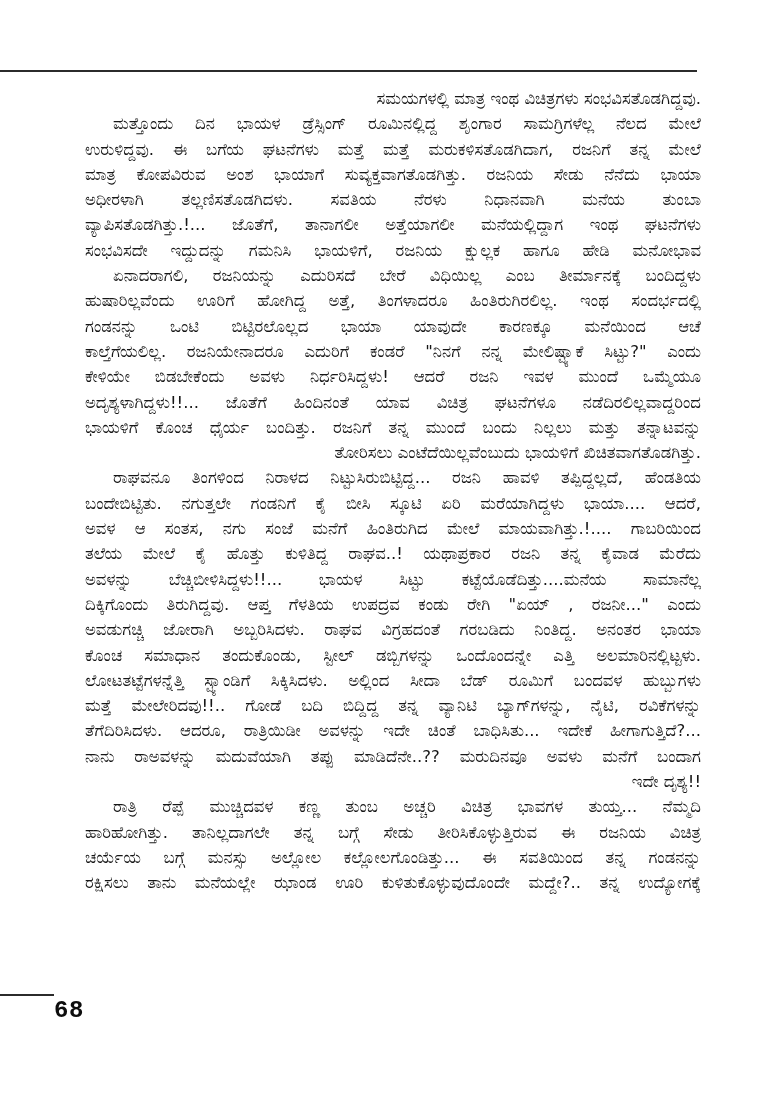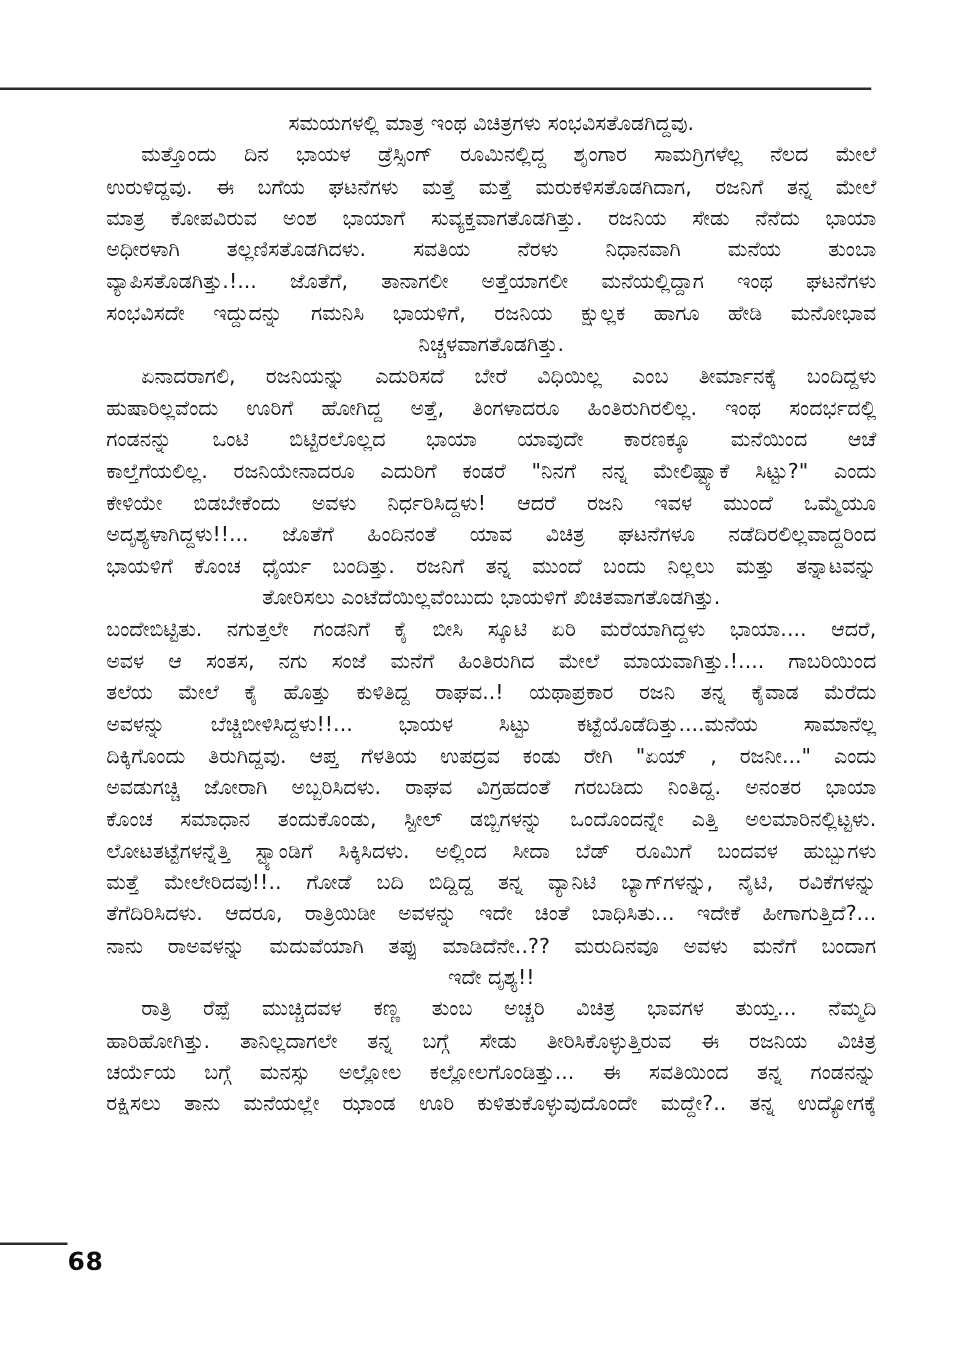--- a/index.html
+++ b/index.html
@@ -29,21 +29,21 @@
     left: 85px;
     top: 86px;
     width: 616px;
     font-size: 16.5px;
     line-height: 25.3px;
     color: #161616;
   }
   .para { margin: 0; padding: 0; }
   .line {
     min-height: 25.3px;
-    text-align: center;
+    text-align: right;
     white-space: normal;
   }
   .line.just {
     text-align: justify;
     text-align-last: justify;
   }
   .line.indent {
     text-indent: 28px;
   }
   .footer {
@@ -57,56 +57,57 @@
     left: 0;
     top: 0;
     width: 54px;
     height: 2px;
     background: #2b2b2b;
   }
   .page-number {
     position: absolute;
     left: 54px;
     top: 3px;
-    font-size: 20px;
+    font-size: 24px;
     font-weight: bold;
     color: #0d0d0d;
     letter-spacing: 0.5px;
+    font-family: Liberation Mono, monospace;
   }
 </style>
 </head>
 <body>
 
 <div class="page">
   <div class="top-rule"></div>
 
   <main class="text-block" id="text-block">
       <div class="para">
         <div class="line">ಸಮಯಗಳಲ್ಲಿ ಮಾತ್ರ ಇಂಥ ವಿಚಿತ್ರಗಳು ಸಂಭವಿಸತೊಡಗಿದ್ದವು.</div>
       </div>
       <div class="para">
         <div class="line just indent">ಮತ್ತೊಂದು ದಿನ ಭಾಯಳ ಡ್ರೆಸ್ಸಿಂಗ್ ರೂಮಿನಲ್ಲಿದ್ದ ಶೃಂಗಾರ ಸಾಮಗ್ರಿಗಳೆಲ್ಲ ನೆಲದ ಮೇಲೆ</div>
         <div class="line just">ಉರುಳಿದ್ದವು. ಈ ಬಗೆಯ ಘಟನೆಗಳು ಮತ್ತೆ ಮತ್ತೆ ಮರುಕಳಿಸತೊಡಗಿದಾಗ, ರಜನಿಗೆ ತನ್ನ ಮೇಲೆ</div>
         <div class="line just">ಮಾತ್ರ ಕೋಪವಿರುವ ಅಂಶ ಭಾಯಾಗೆ ಸುವ್ಯಕ್ತವಾಗತೊಡಗಿತ್ತು. ರಜನಿಯ ಸೇಡು ನೆನೆದು ಭಾಯಾ</div>
         <div class="line just">ಅಧೀರಳಾಗಿ ತಲ್ಲಣಿಸತೊಡಗಿದಳು. ಸವತಿಯ ನೆರಳು ನಿಧಾನವಾಗಿ ಮನೆಯ ತುಂಬಾ</div>
         <div class="line just">ವ್ಯಾಪಿಸತೊಡಗಿತ್ತು.!... ಜೊತೆಗೆ, ತಾನಾಗಲೀ ಅತ್ತೆಯಾಗಲೀ ಮನೆಯಲ್ಲಿದ್ದಾಗ ಇಂಥ ಘಟನೆಗಳು</div>
         <div class="line just">ಸಂಭವಿಸದೇ ಇದ್ದುದನ್ನು ಗಮನಿಸಿ ಭಾಯಳಿಗೆ, ರಜನಿಯ ಕ್ಷುಲ್ಲಕ ಹಾಗೂ ಹೇಡಿ ಮನೋಭಾವ</div>
-        <div class="line">ನಿಚ್ಚಳವಾಗತೊಡಗಿತ್ತು.</div>
       </div>
       <div class="para">
         <div class="line just indent">ಏನಾದರಾಗಲಿ, ರಜನಿಯನ್ನು ಎದುರಿಸದೆ ಬೇರೆ ವಿಧಿಯಿಲ್ಲ ಎಂಬ ತೀರ್ಮಾನಕ್ಕೆ ಬಂದಿದ್ದಳು</div>
         <div class="line just">ಹುಷಾರಿಲ್ಲವೆಂದು ಊರಿಗೆ ಹೋಗಿದ್ದ ಅತ್ತೆ, ತಿಂಗಳಾದರೂ ಹಿಂತಿರುಗಿರಲಿಲ್ಲ. ಇಂಥ ಸಂದರ್ಭದಲ್ಲಿ</div>
         <div class="line just">ಗಂಡನನ್ನು ಒಂಟಿ ಬಿಟ್ಟಿರಲೊಲ್ಲದ ಭಾಯಾ ಯಾವುದೇ ಕಾರಣಕ್ಕೂ ಮನೆಯಿಂದ ಆಚೆ</div>
         <div class="line just">ಕಾಲ್ತೆಗೆಯಲಿಲ್ಲ. ರಜನಿಯೇನಾದರೂ ಎದುರಿಗೆ ಕಂಡರೆ "ನಿನಗೆ ನನ್ನ ಮೇಲಿಷ್ಟ್ಯಾಕೆ ಸಿಟ್ಟು?" ಎಂದು</div>
         <div class="line just">ಕೇಳಿಯೇ ಬಿಡಬೇಕೆಂದು ಅವಳು ನಿರ್ಧರಿಸಿದ್ದಳು! ಆದರೆ ರಜನಿ ಇವಳ ಮುಂದೆ  ಒಮ್ಮೆಯೂ</div>
         <div class="line just">ಅದೃಶ್ಯಳಾಗಿದ್ದಳು!!... ಜೊತೆಗೆ ಹಿಂದಿನಂತೆ ಯಾವ ವಿಚಿತ್ರ ಘಟನೆಗಳೂ ನಡೆದಿರಲಿಲ್ಲವಾದ್ದರಿಂದ</div>
         <div class="line just">ಭಾಯಳಿಗೆ ಕೊಂಚ ಧೈರ್ಯ ಬಂದಿತ್ತು. ರಜನಿಗೆ ತನ್ನ ಮುಂದೆ ಬಂದು ನಿಲ್ಲಲು ಮತ್ತು ತನ್ನಾಟವನ್ನು</div>
         <div class="line">ತೋರಿಸಲು ಎಂಟೆದೆಯಿಲ್ಲವೆಂಬುದು ಭಾಯಳಿಗೆ ಖಿಚಿತವಾಗತೊಡಗಿತ್ತು.</div>
       </div>
       <div class="para">
+        <div class="line just indent">ರಾಘವನೂ ತಿಂಗಳಿಂದ ನಿರಾಳದ ನಿಟ್ಟುಸಿರುಬಿಟ್ಟಿದ್ದ... ರಜನಿ ಹಾವಳಿ ತಪ್ಪಿದ್ದಲ್ಲದೆ, ಹೆಂಡತಿಯ</div>
         <div class="line just">ಬಂದೇಬಿಟ್ಟಿತು. ನಗುತ್ತಲೇ ಗಂಡನಿಗೆ ಕೈ ಬೀಸಿ ಸ್ಕೂಟಿ ಏರಿ ಮರೆಯಾಗಿದ್ದಳು ಭಾಯಾ.... ಆದರೆ,</div>
         <div class="line just">ಅವಳ ಆ ಸಂತಸ, ನಗು ಸಂಜೆ ಮನೆಗೆ ಹಿಂತಿರುಗಿದ ಮೇಲೆ ಮಾಯವಾಗಿತ್ತು.!.... ಗಾಬರಿಯಿಂದ</div>
         <div class="line just">ತಲೆಯ ಮೇಲೆ ಕೈ ಹೊತ್ತು ಕುಳಿತಿದ್ದ ರಾಘವ..! ಯಥಾಪ್ರಕಾರ ರಜನಿ ತನ್ನ ಕೈವಾಡ ಮೆರೆದು</div>
         <div class="line just">ಅವಳನ್ನು ಬೆಚ್ಚಿಬೀಳಿಸಿದ್ದಳು!!... ಭಾಯಳ ಸಿಟ್ಟು ಕಟ್ಟೆಯೊಡೆದಿತ್ತು....ಮನೆಯ ಸಾಮಾನೆಲ್ಲ</div>
         <div class="line just">ದಿಕ್ಕಿಗೊಂದು ತಿರುಗಿದ್ದವು. ಆಪ್ತ ಗೆಳತಿಯ ಉಪದ್ರವ ಕಂಡು ರೇಗಿ "ಏಯ್ , ರಜನೀ..."  ಎಂದು</div>
         <div class="line just">ಅವಡುಗಚ್ಚಿ ಜೋರಾಗಿ ಅಬ್ಬರಿಸಿದಳು. ರಾಘವ ವಿಗ್ರಹದಂತೆ ಗರಬಡಿದು ನಿಂತಿದ್ದ. ಅನಂತರ ಭಾಯಾ</div>
         <div class="line just">ಕೊಂಚ ಸಮಾಧಾನ ತಂದುಕೊಂಡು, ಸ್ಟೀಲ್ ಡಬ್ಬಿಗಳನ್ನು ಒಂದೊಂದನ್ನೇ ಎತ್ತಿ ಅಲಮಾರಿನಲ್ಲಿಟ್ಟಳು.</div>
         <div class="line just">ಲೋಟತಟ್ಟೆಗಳನ್ನೆತ್ತಿ ಸ್ಟ್ಯಾಂಡಿಗೆ ಸಿಕ್ಕಿಸಿದಳು. ಅಲ್ಲಿಂದ ಸೀದಾ ಬೆಡ್ ರೂಮಿಗೆ ಬಂದವಳ ಹುಬ್ಬುಗಳು</div>
         <div class="line just">ಮತ್ತೆ ಮೇಲೇರಿದವು!!.. ಗೋಡೆ ಬದಿ ಬಿದ್ದಿದ್ದ ತನ್ನ ವ್ಯಾನಿಟಿ ಬ್ಯಾಗ್‌ಗಳನ್ನು, ನೈಟಿ, ರವಿಕೆಗಳನ್ನು</div>
         <div class="line just">ತೆಗೆದಿರಿಸಿದಳು. ಆದರೂ, ರಾತ್ರಿಯಿಡೀ ಅವಳನ್ನು ಇದೇ ಚಿಂತೆ ಬಾಧಿಸಿತು... ಇದೇಕೆ ಹೀಗಾಗುತ್ತಿದೆ?...</div>

